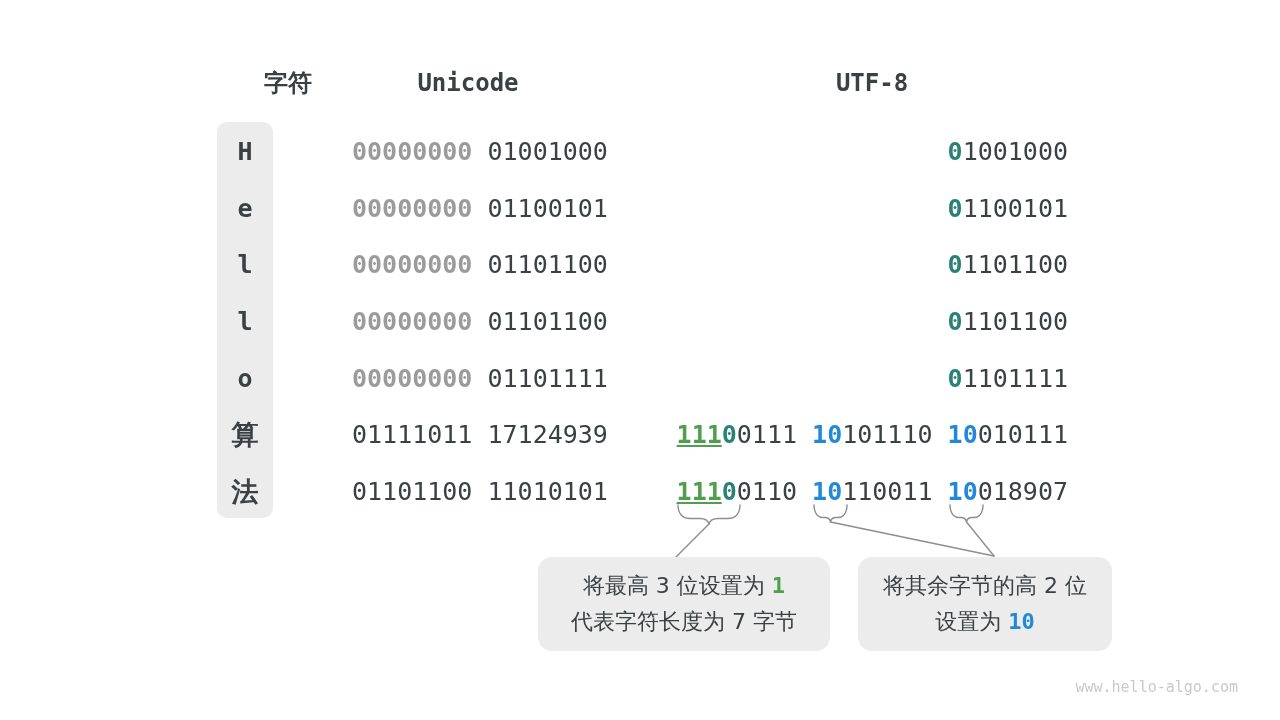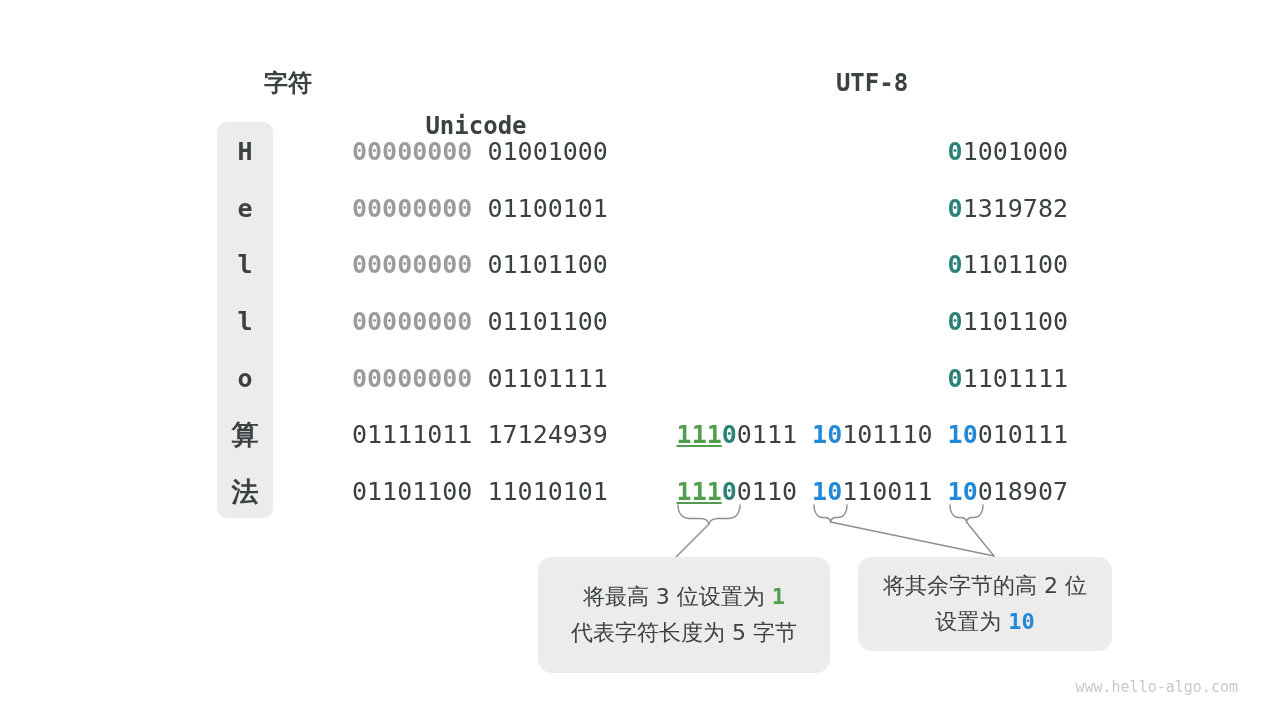--- a/index.html
+++ b/index.html
@@ -6,21 +6,21 @@
   .stage{
     position:relative;width:1280px;height:720px;background:#ffffff;overflow:hidden;
     font-family:"DejaVu Sans",sans-serif;
   }
   .mono{font-family:"DejaVu Sans Mono",monospace;}
   .hdr{
     position:absolute;top:68px;height:30px;line-height:30px;
     font-weight:bold;color:var(--dark);font-size:24px;text-align:center;
   }
   .hdr-char{left:224px;width:56px;margin-left:36px;}
-  .hdr-unicode{left:348px;width:256px;margin-top:43px;}
+  .hdr-unicode{left:340px;width:256px;}
   .hdr-utf8{left:676px;width:392px;}
   .char-col-bg{
     position:absolute;left:217px;top:122px;width:56px;height:396px;
     background:var(--box-bg);border-radius:10px;
   }
   .row{position:absolute;left:0;width:1280px;height:40px;line-height:40px;}
   .cell-char{
     position:absolute;left:217px;width:56px;text-align:center;
     font-weight:bold;color:var(--dark);
   }
@@ -33,21 +33,21 @@
   .seg.green{color:var(--green);font-weight:bold;text-decoration:underline;}
   .seg.teal{color:var(--teal);font-weight:bold;}
   .seg.blue{color:var(--blue);font-weight:bold;}
   .overlay{position:absolute;left:0;top:0;width:1280px;height:720px;pointer-events:none;}
   .overlay path{fill:none;stroke:var(--line);stroke-width:1.4;stroke-linecap:round;stroke-linejoin:round;}
   .callout{
     position:absolute;background:var(--box-bg);border-radius:14px;
     display:flex;flex-direction:column;justify-content:center;align-items:center;
     color:var(--dark);font-size:22px;line-height:36px;text-align:center;
   }
-  .callout-left{left:538px;top:557px;width:292px;height:116px;}
+  .callout-left{left:538px;top:557px;width:292px;height:94px;}
   .callout-right{left:858px;top:557px;width:254px;height:94px;}
   .callout .v{font-family:"DejaVu Sans Mono",monospace;font-weight:bold;}
   .callout .v.green{color:var(--green);}
   .callout .v.blue{color:var(--blue);}
   .watermark{position:absolute;right:42px;top:678px;font-size:15px;color:var(--watermark);}
 </style>
 </head>
 <body>
 
 <div class="stage" id="stage" style="--green: #509e4e; --teal: #2a8276; --blue: #2288d8; --dark: #3b4043; --gray: #9b9b9b; --box-bg: #ececec; --line: #8e8e8e; --watermark: #c9c9c9;">
@@ -60,21 +60,21 @@
 
   <div id="rows">
       <div class="row" style="top: 132px;">
         <div class="cell-char ascii">H</div>
         <div class="cell-unicode mono"><span class="seg gray">00000000</span> <span class="seg dark">01001000</span></div>
         <div class="cell-utf8 mono"><span class="seg teal">0</span><span class="seg dark">1001000</span></div>
       </div>
       <div class="row" style="top: 188.67px;">
         <div class="cell-char ascii">e</div>
         <div class="cell-unicode mono"><span class="seg gray">00000000</span> <span class="seg dark">01100101</span></div>
-        <div class="cell-utf8 mono"><span class="seg teal">0</span><span class="seg dark">1319782</span></div>
+        <div class="cell-utf8 mono"><span class="seg teal">0</span><span class="seg dark">1100101</span></div>
       </div>
       <div class="row" style="top: 245.34px;">
         <div class="cell-char ascii">l</div>
         <div class="cell-unicode mono"><span class="seg gray">00000000</span> <span class="seg dark">01101100</span></div>
         <div class="cell-utf8 mono"><span class="seg teal">0</span><span class="seg dark">1101100</span></div>
       </div>
       <div class="row" style="top: 302.01px;">
         <div class="cell-char ascii">l</div>
         <div class="cell-unicode mono"><span class="seg gray">00000000</span> <span class="seg dark">01101100</span></div>
         <div class="cell-utf8 mono"><span class="seg teal">0</span><span class="seg dark">1101100</span></div>
@@ -100,21 +100,21 @@
     <path d="M678,505 C678,513 682,518.5 690,518.5 L700,518.5 C705,518.5 708,520 709,524 C710,520 713,518.5 718,518.5 L728,518.5 C736,518.5 740,513 740,505"></path>
     <path d="M814,505 C814,512 817,517.5 823,517.5 L825,517.5 C828,517.5 830,519 830.5,522 C831,519 833,517.5 836,517.5 L838,517.5 C844,517.5 847,512 847,505"></path>
     <path d="M950,505 C950,512 953,517.5 959,517.5 L961,517.5 C964,517.5 966,519 966.5,522 C967,519 969,517.5 972,517.5 L974,517.5 C980,517.5 983,512 983,505"></path>
     <path d="M709,524 L676,557"></path>
     <path d="M830.5,522 L994,556"></path>
     <path d="M966.5,522 L994,556"></path>
   </svg>
 
   <div class="callout callout-left">
     <div class="callout-line"><span>将最高 3 位设置为 </span><span class="v green">1</span></div>
-    <div class="callout-line">代表字符长度为 5 字节</div>
+    <div class="callout-line">代表字符长度为 7 字节</div>
   </div>
 
   <div class="callout callout-right">
     <div class="callout-line">将其余字节的高 2 位</div>
     <div class="callout-line"><span>设置为 </span><span class="v blue">10</span></div>
   </div>
 
   <div class="watermark mono">www.hello-algo.com</div>
 
 </div>

